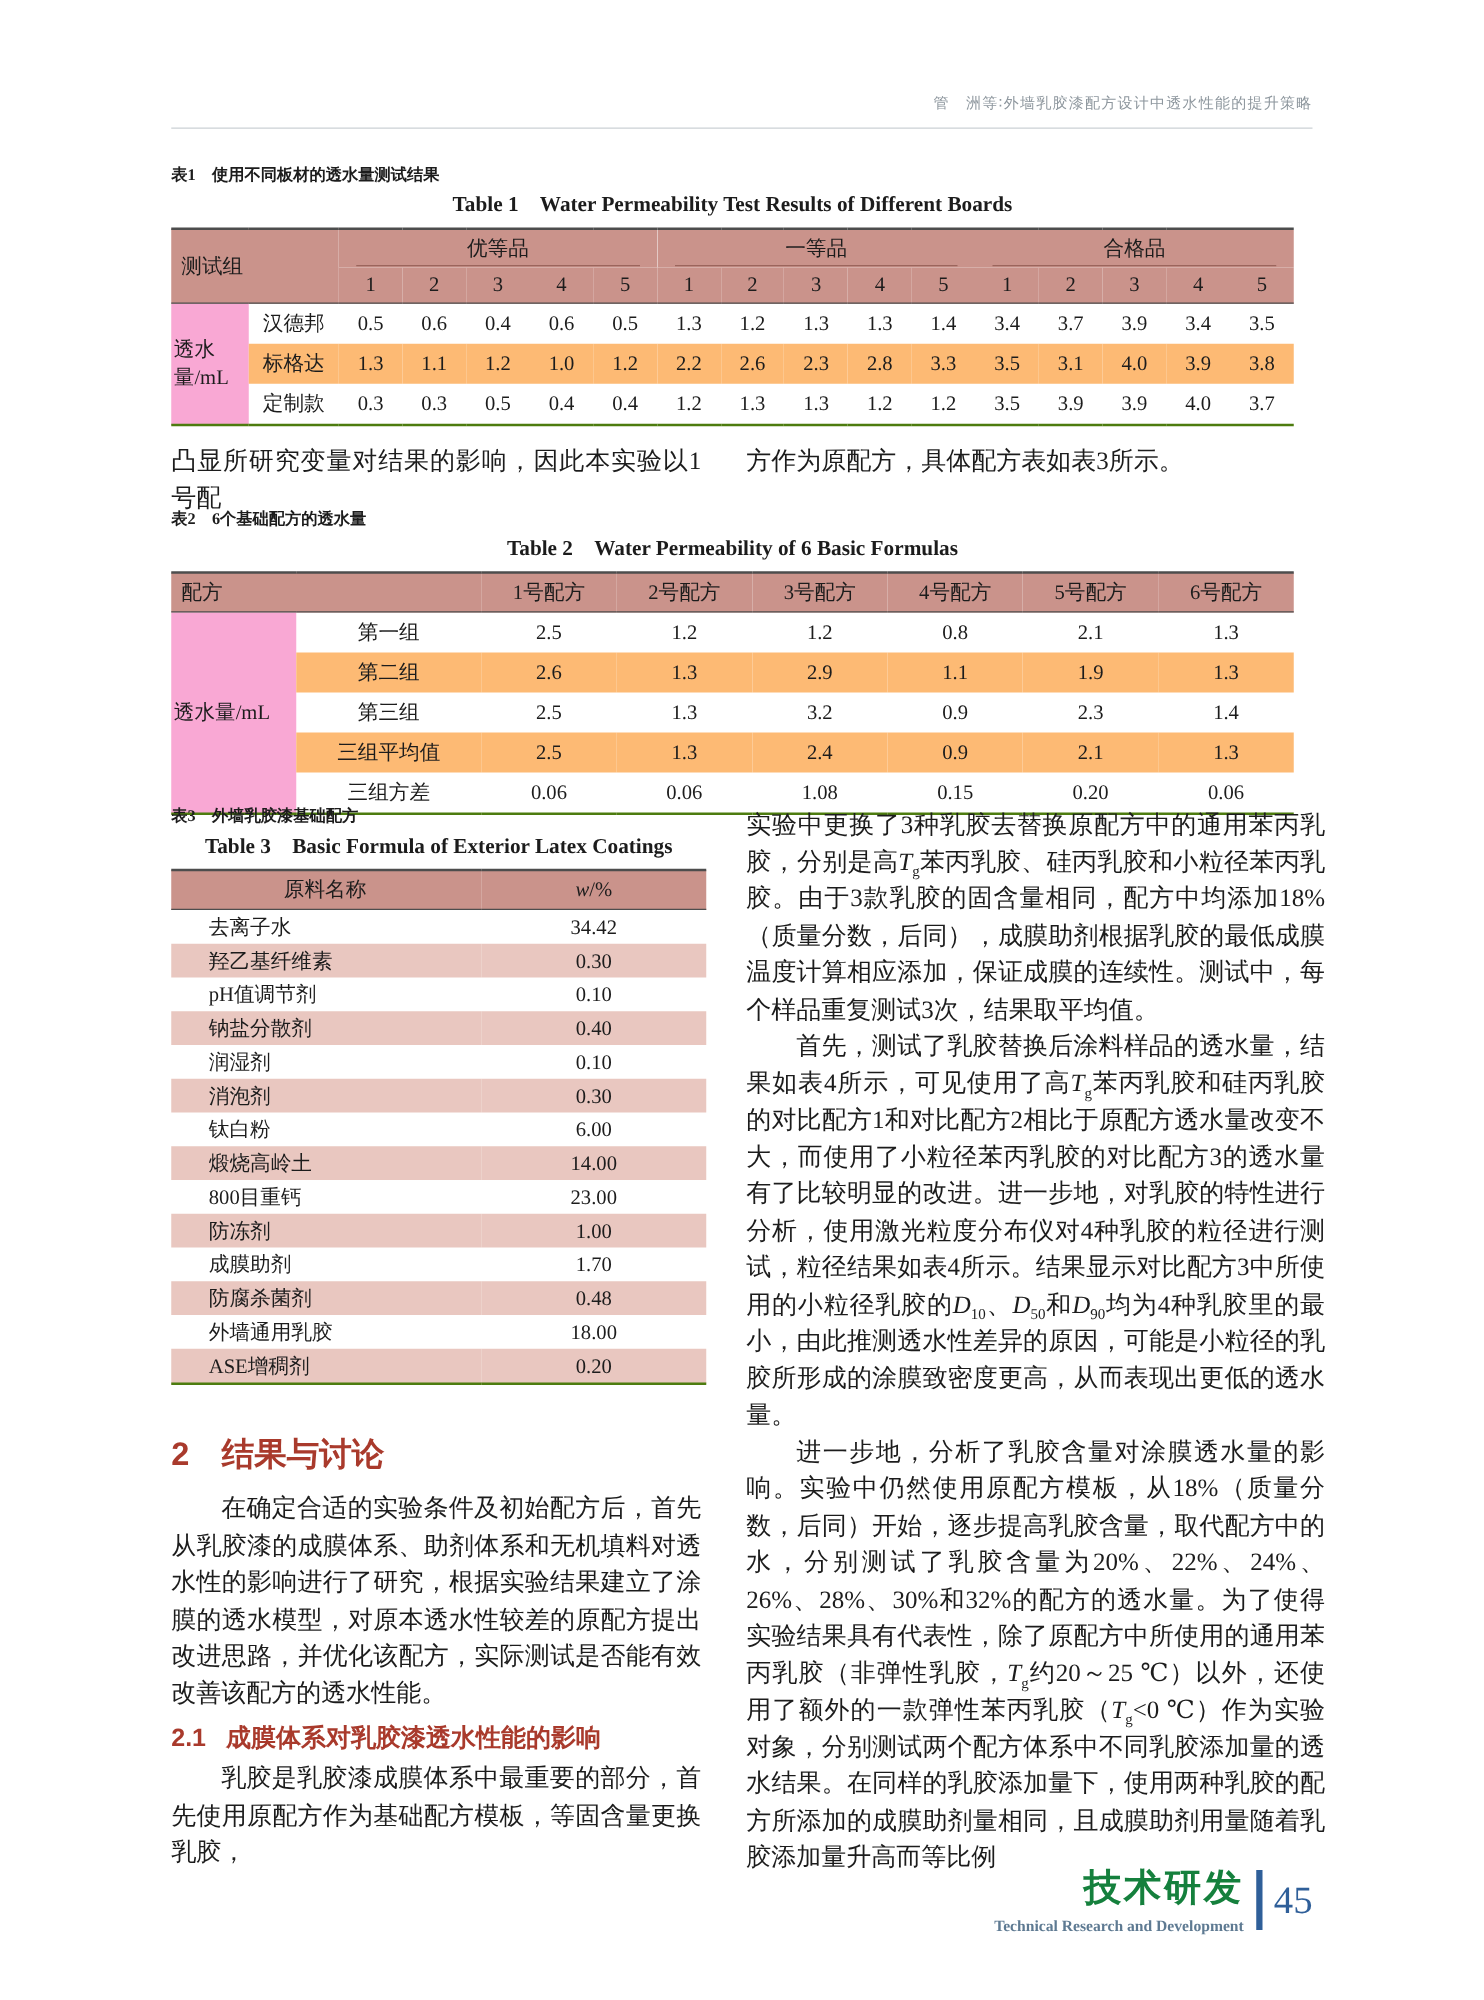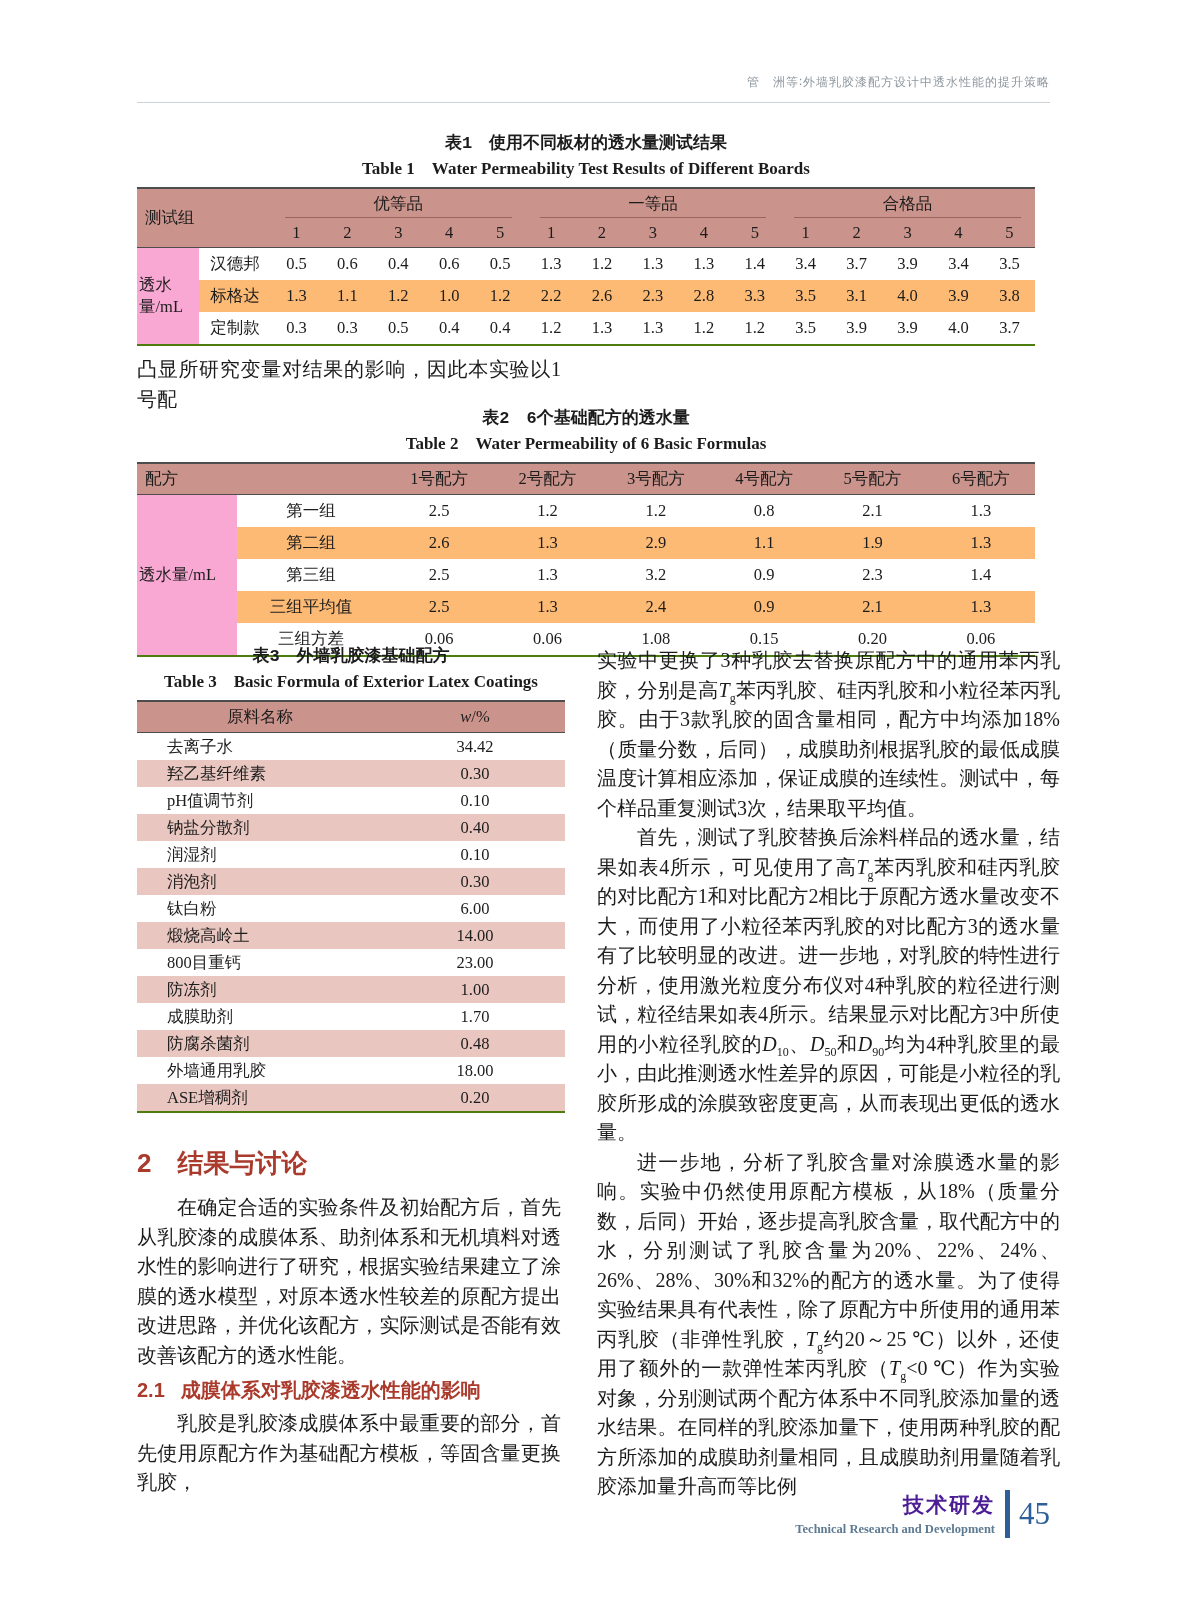--- a/index.html
+++ b/index.html
@@ -6,21 +6,21 @@
   html,body { background:#ffffff; }
   body { font-family:"Liberation Serif","DejaVu Serif",serif; color:#1c1c1c; }
   .page { position:relative; width:1187px; height:1600px; background:#fff; overflow:hidden; }
 
   
   .running-head { position:absolute; top:74px; left:137px; width:913px; text-align:right;
     font-family:"Liberation Sans","DejaVu Sans",sans-serif; font-size:12px; color:#8e979e; letter-spacing:1px; }
   .head-rule { position:absolute; top:102px; left:137px; width:913px; border-top:1px solid #ccd1d5; }
 
   
-  .cap-cn { text-align:center; font-family:Liberation Mono, monospace; font-weight:700; font-size:17px; }
+  .cap-cn { text-align:left; font-family:Liberation Serif, serif; font-weight:700; font-size:13px; }
   .cap-en { text-align:center; font-family:"Liberation Serif","DejaVu Serif",serif; font-weight:700; font-size:17px; margin-top:3px; }
 
   
   .dtable { border-collapse:collapse; width:100%; table-layout:fixed; font-size:16.5px;
     border-top:2px solid #4d4d4d; border-bottom:2px solid #4d7c0f; margin-top:7px; }
   .dtable thead { border-bottom:1.5px solid #4d4d4d; }
   .dtable thead td { background:#ca938b; }
   .dtable td { text-align:center; vertical-align:middle; padding:5px 2px; }
   .dtable thead td { padding:4px 2px; }
   .dtable td.corner { text-align:left; padding-left:8px; }
@@ -57,22 +57,22 @@
     color:#1c1c1c; margin:3px 0 6px 0; }
   .sec211 .secnum { color:#a93a2c; margin-right:16px; }
 
   .vit { font-style:italic; font-family:"Liberation Serif","DejaVu Serif",serif; }
   sub.vsub { font-size:12px; line-height:0; }
 
   
   .footer { position:absolute; top:1490px; left:550px; width:500px; display:flex;
     justify-content:flex-end; align-items:center; }
   .f-left { text-align:right; }
-  .f-cn { font-family:"Liberation Sans","DejaVu Sans",sans-serif; font-weight:700; font-size:21px;
-    color:#4c1d95; letter-spacing:2px; }
+  .f-cn { font-family:"Liberation Sans","DejaVu Sans",sans-serif; font-weight:700; font-size:30px;
+    color:#15803d; letter-spacing:2px; }
   .f-en { font-family:"Liberation Serif","DejaVu Serif",serif; font-weight:700; font-size:12.5px;
     color:#5e7a92; margin-top:3px; }
   .f-bar { width:5px; height:48px; background:#2f5f99; margin:0 9px 0 10px; }
   .f-num { font-family:"Liberation Serif","DejaVu Serif",serif; font-size:31px; color:#2f5f99; }
 </style>
 </head>
 <body>
 
 <div class="page">
 
@@ -167,20 +167,21 @@
             <td>3.9</td>
             <td>3.9</td>
             <td>4.0</td>
             <td>3.7</td>
           </tr>
       </tbody>
     </table>
   </section>
 
   <p class="body midpar-left">凸显所研究变量对结果的影响，因此本实验以1号配</p>
+  <p class="body midpar-right">方作为原配方，具体配方表如表3所示。</p>
 
   <section class="t2block">
     <div class="cap-cn">表2　6个基础配方的透水量</div>
     <div class="cap-en">Table 2　Water Permeability of 6 Basic Formulas</div>
     <table class="dtable t2">
       <colgroup>
           <col style="width:100px">
           <col style="width:148px">
           <col span="6">
         </colgroup>

